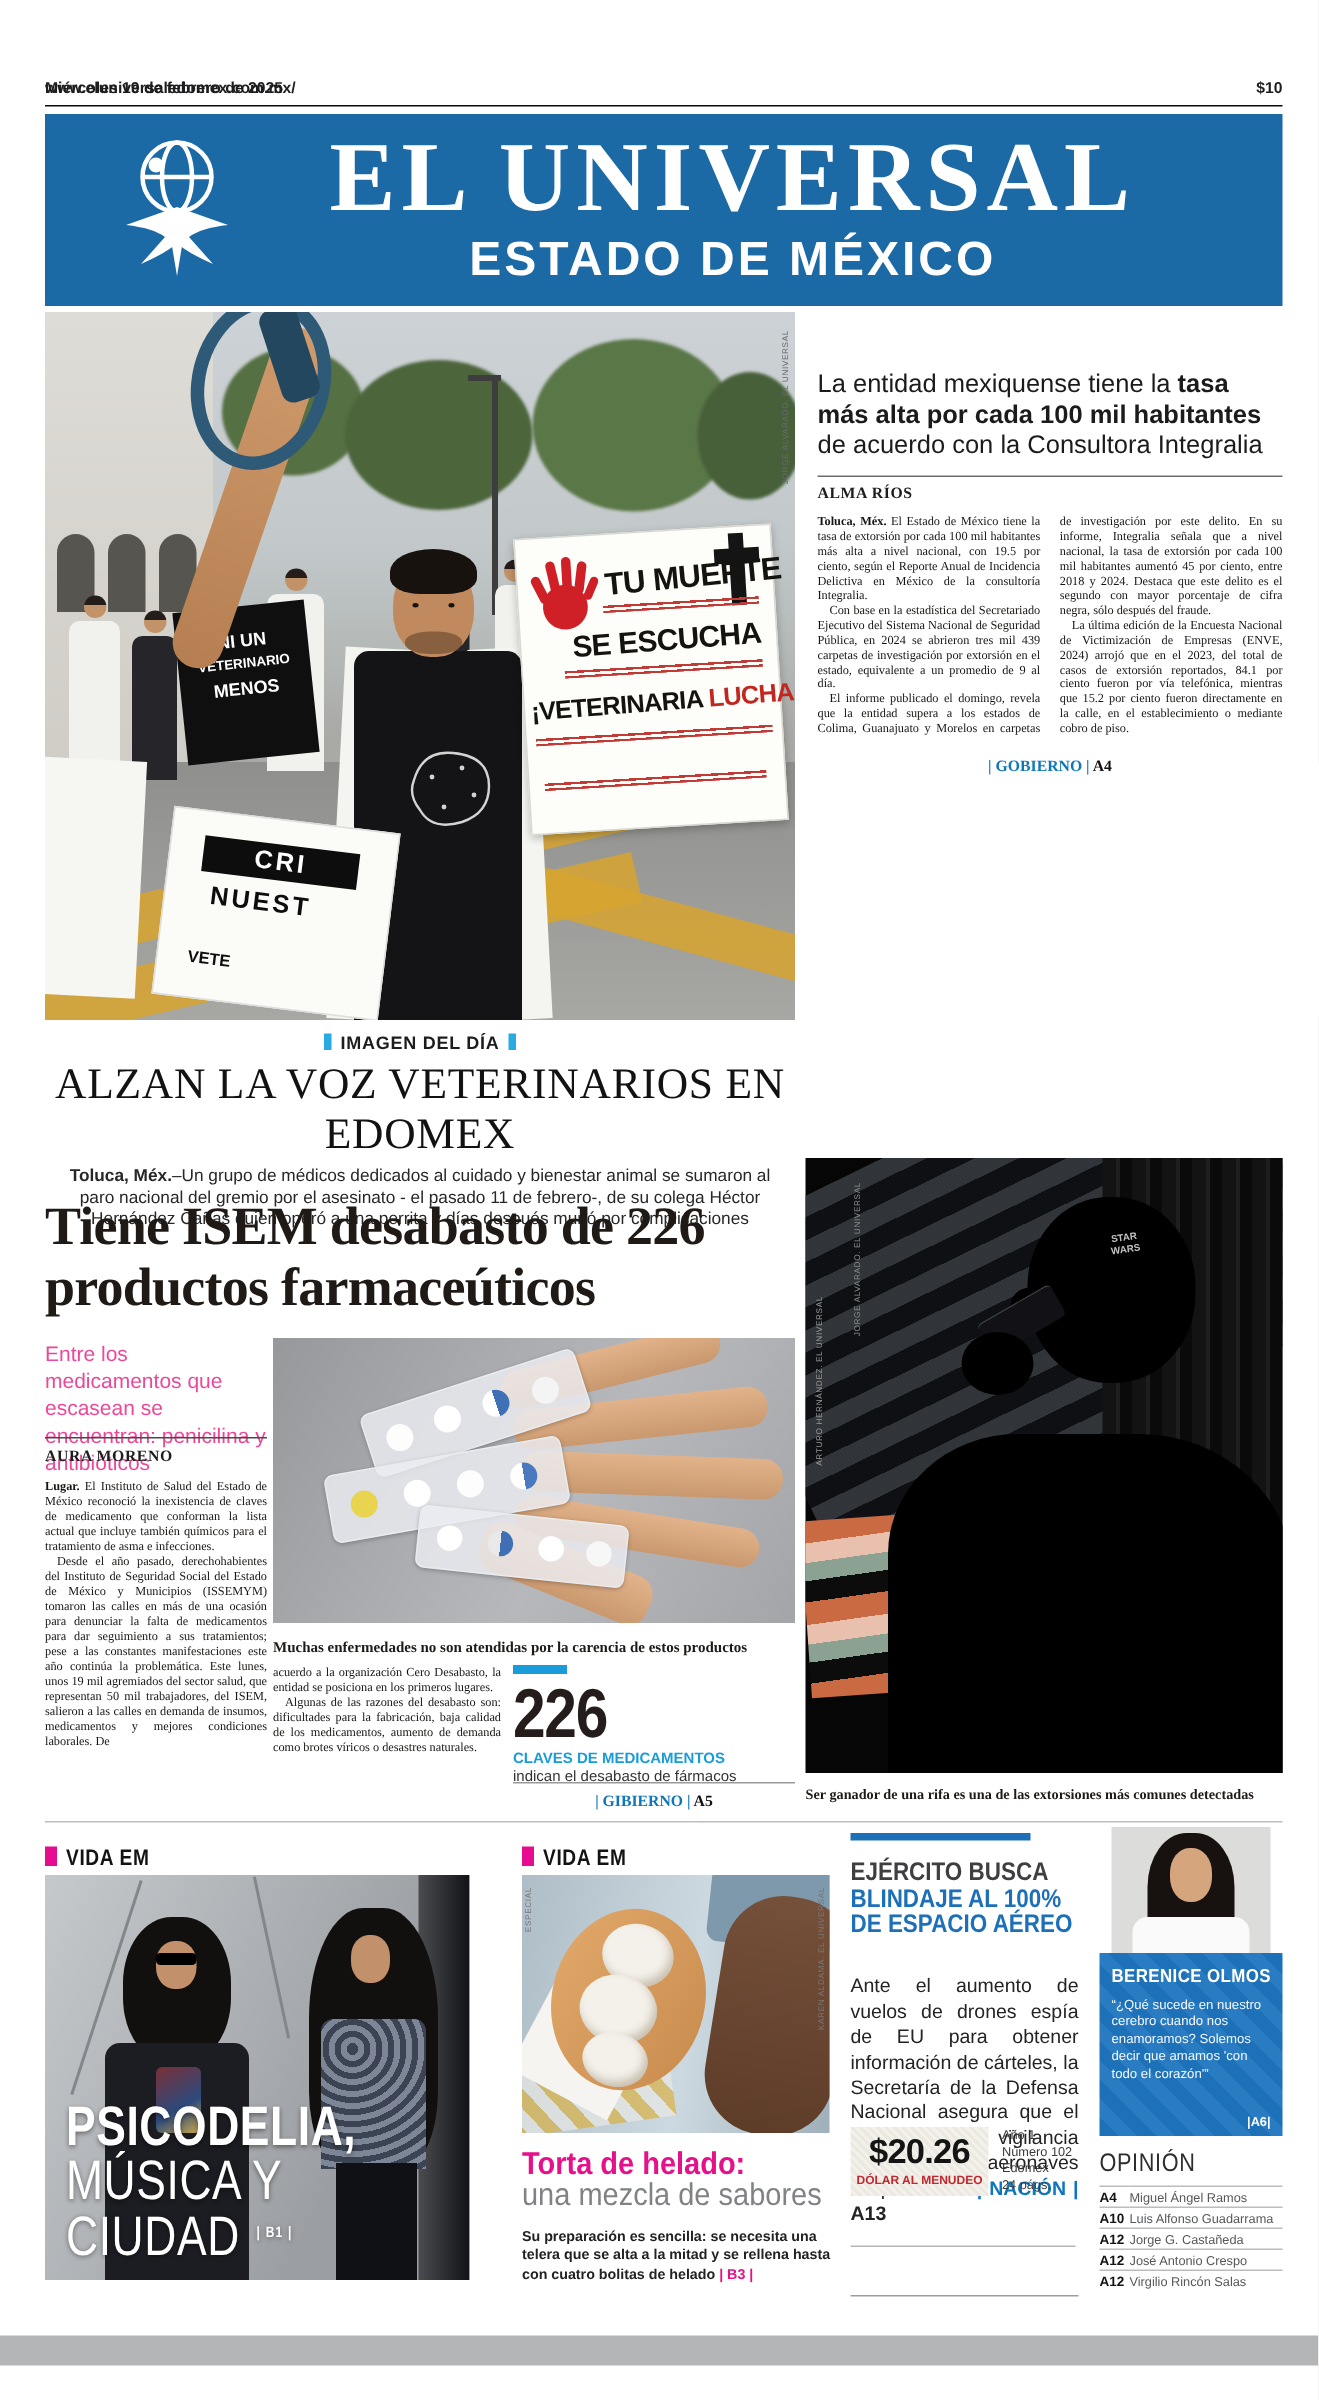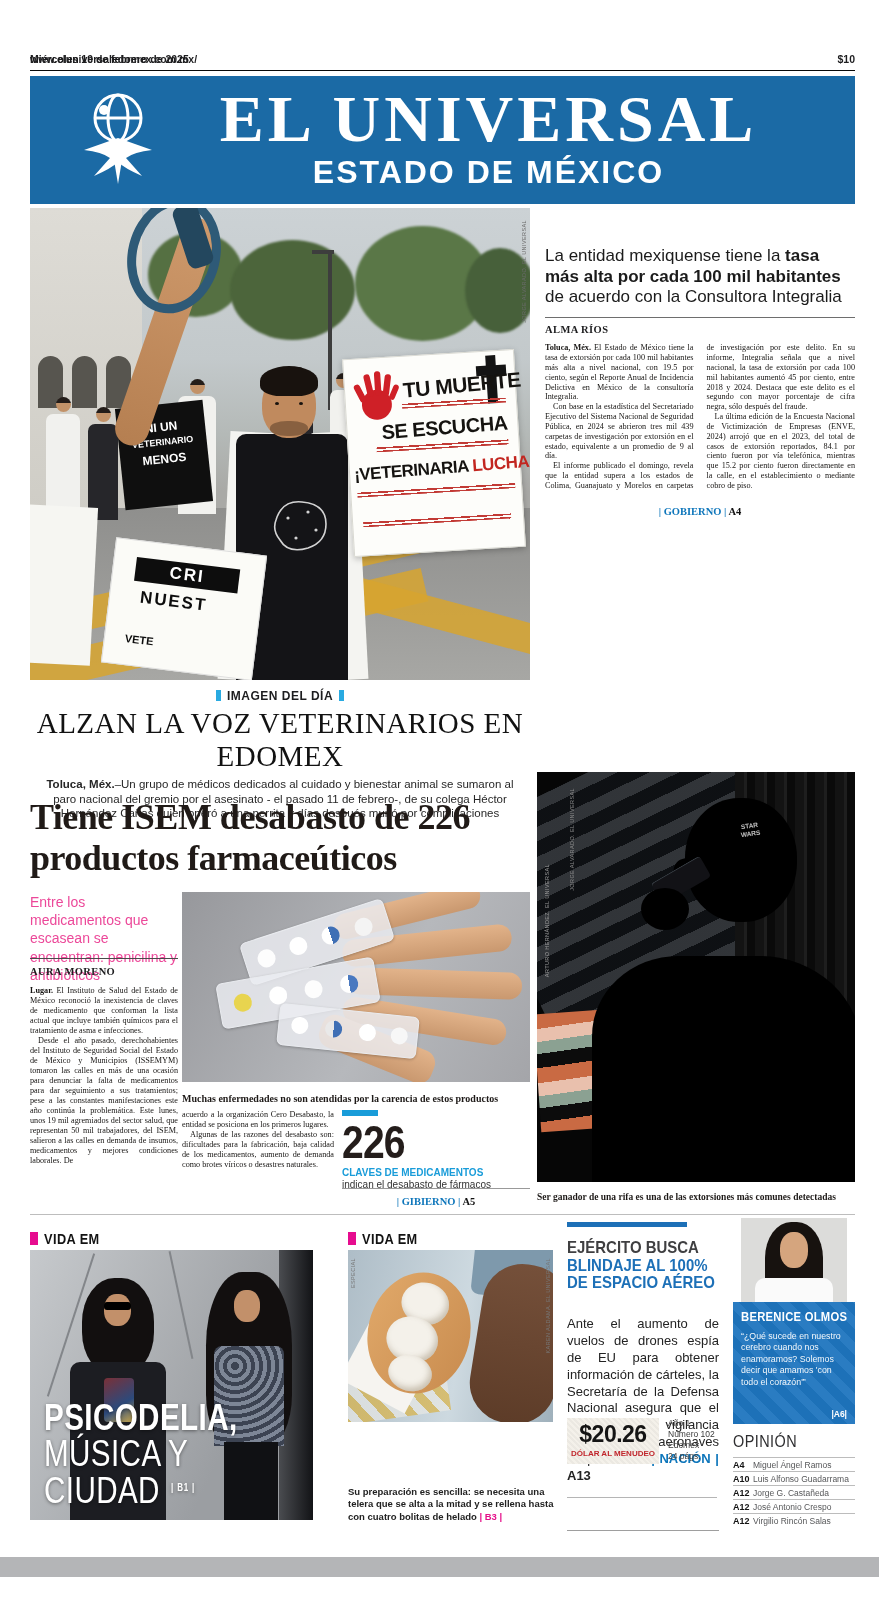--- a/index.html
+++ b/index.html
@@ -481,20 +481,24 @@
     <div class="to-arm"></div>
     <div class="to-paper"></div>
     <div class="to-bread">
       <div class="to-scoop" style="left:26px;top:10px;width:48px;height:42px"></div>
       <div class="to-scoop" style="left:20px;top:46px;width:52px;height:46px"></div>
       <div class="to-scoop" style="left:30px;top:84px;width:44px;height:36px"></div>
     </div>
     <div class="vtext vt-l">ESPECIAL</div>
     <div class="vtext vt-r">KAREN ALDAMA. EL UNIVERSAL</div>
   </div>
+  <div class="abs" id="vida2-h">
+    <div class="p">Torta de helado:</div>
+    <div class="g">una mezcla de sabores</div>
+  </div>
   <div class="abs" id="vida2-b"><span>Su preparación es sencilla: se necesita una telera que se alta a la mitad y se rellena hasta con cuatro bolitas de helado </span><span class="pg">| B3 |</span></div>
 
   <div class="abs" id="nacion">
     <div class="bbar"></div>
     <div class="h">
       <div class="d">EJÉRCITO BUSCA</div>
       <div class="b">BLINDAJE AL 100%</div>
       <div class="b">DE ESPACIO AÉREO</div>
     </div>
     <div class="bd"><span>Ante el aumento de vuelos de drones espía de EU para obtener información de cárteles, la Secretaría de la Defensa Nacional asegura que el sistema de vigilancia interceptará aeronaves sospechosas. </span><span class="sec">| NACIÓN |</span> <span class="pg">A13</span></div>

